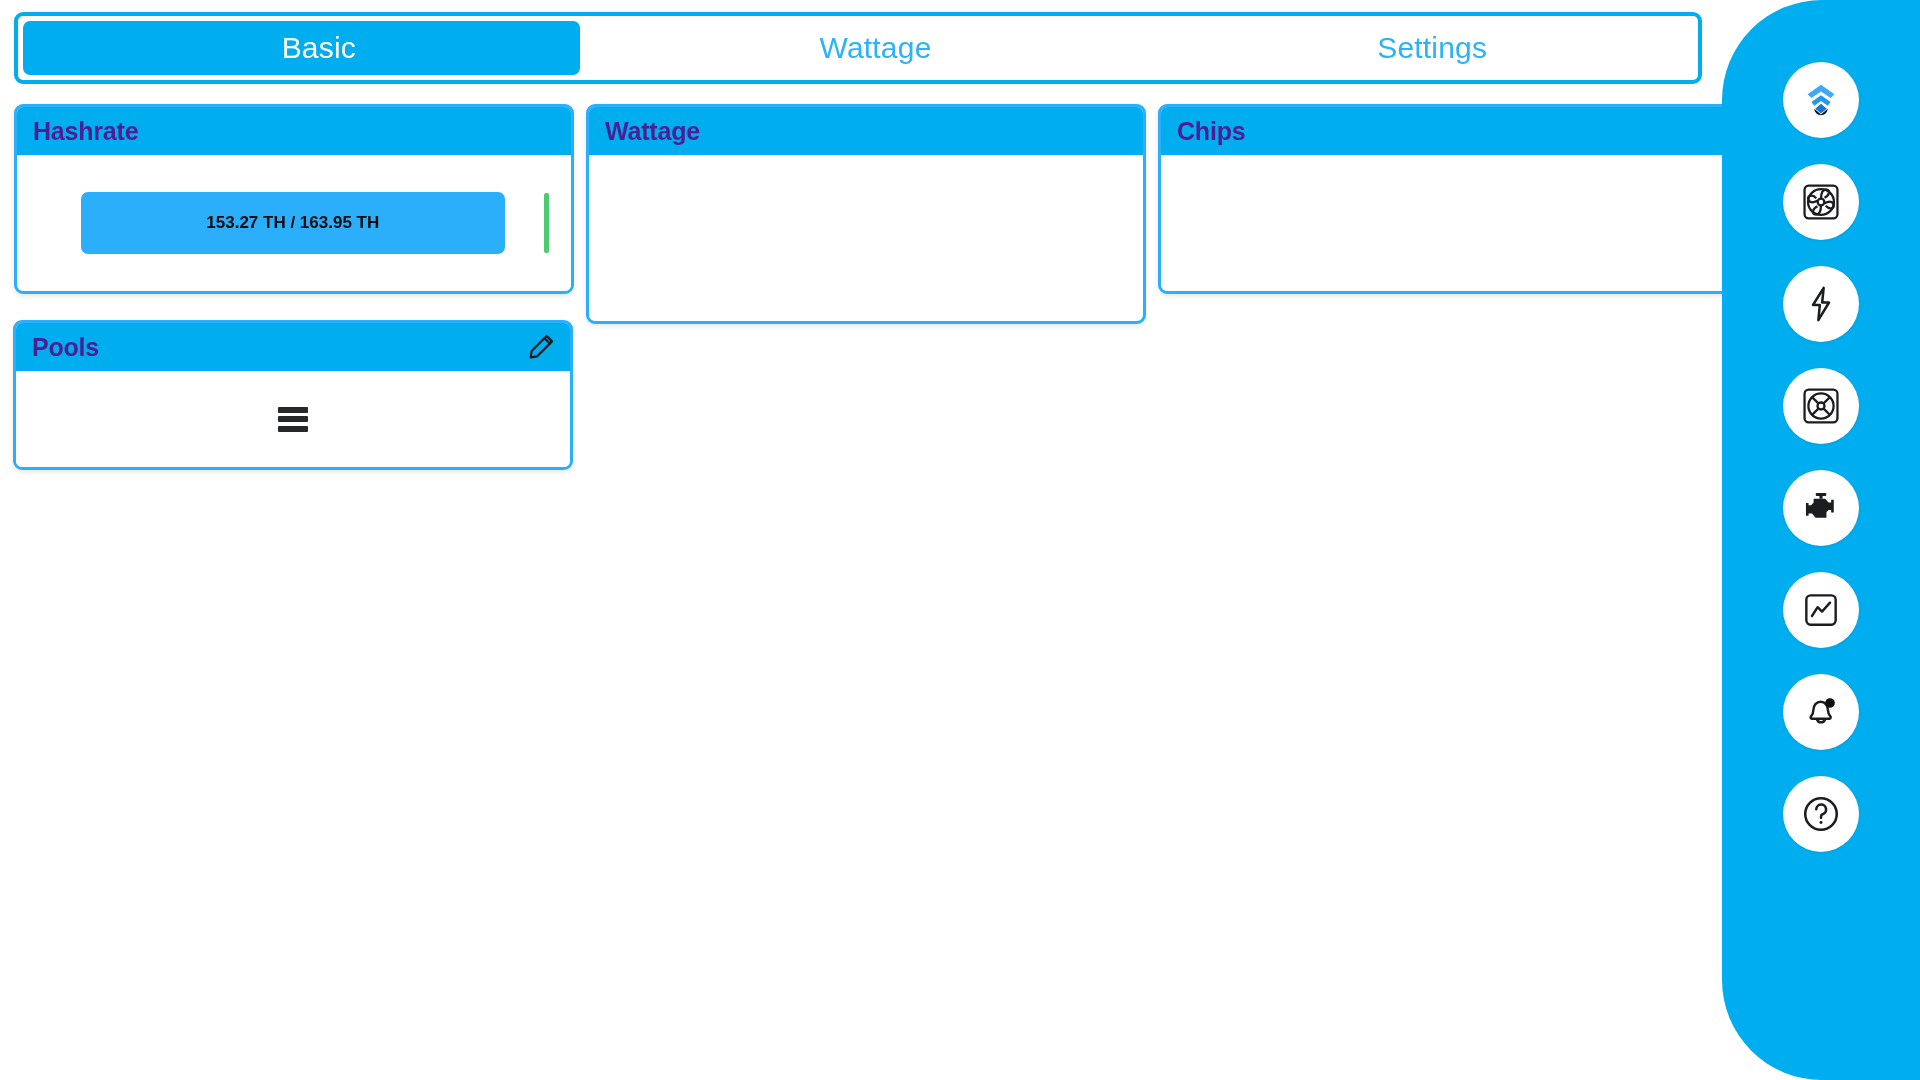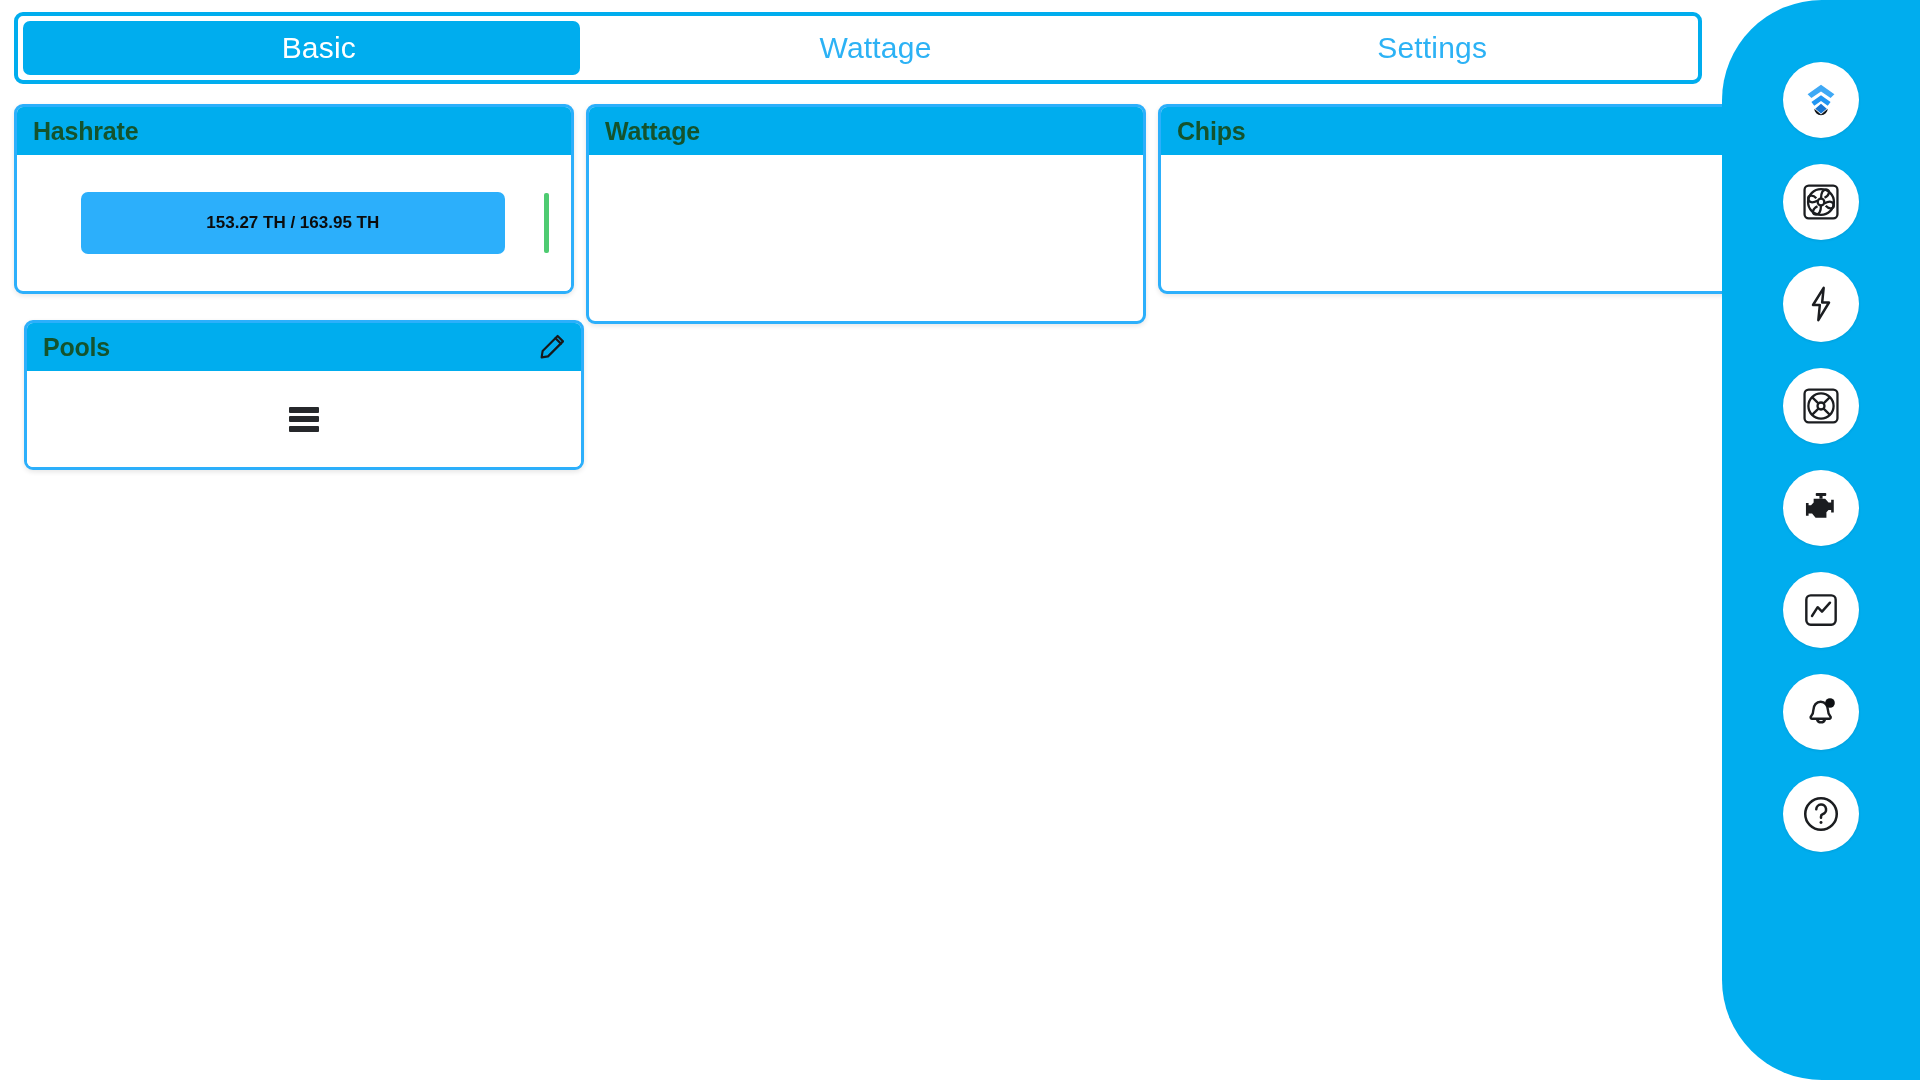--- a/index.html
+++ b/index.html
@@ -64,21 +64,21 @@
     height: 48px;
     background: #00adee;
     display: flex;
     align-items: center;
     justify-content: space-between;
     padding: 0 14px 0 16px;
   }
   .card-title {
     font-size: 25px;
     font-weight: bold;
-    color: #14532d;
+    color: #4c1d95;
     letter-spacing: -0.2px;
   }
   .card-body {
     background: #ffffff;
     height: calc(100% - 48px);
     display: flex;
     align-items: center;
     padding: 0 22px 0 40px;
     margin-left: 24px;
   }
@@ -211,21 +211,21 @@
       <span class="card-title">Wattage</span>
     </div>
   </div>
 
   <div class="card" style="left:1158px; top:104px; width:672px; height:190px;">
     <div class="card-header">
       <span class="card-title">Chips</span>
     </div>
   </div>
 
-  <div class="card" style="left:24px; top:320px; width:560px; height:150px;">
+  <div class="card" style="left:13px; top:320px; width:560px; height:150px;">
     <div class="card-header">
       <span class="card-title">Pools</span>
       <span class="edit-icon">
         <svg width="30" height="30" viewBox="0 0 24 24" fill="none" stroke="#17181a" stroke-width="1.7" stroke-linecap="round" stroke-linejoin="round">
           <path d="M16.5 3.2l4.3 4.3-12 12-5.1.8.8-5.1z"></path>
           <path d="M14.8 5l4.3 4.3"></path>
         </svg>
       </span>
     </div>
     <div class="pools-body">

